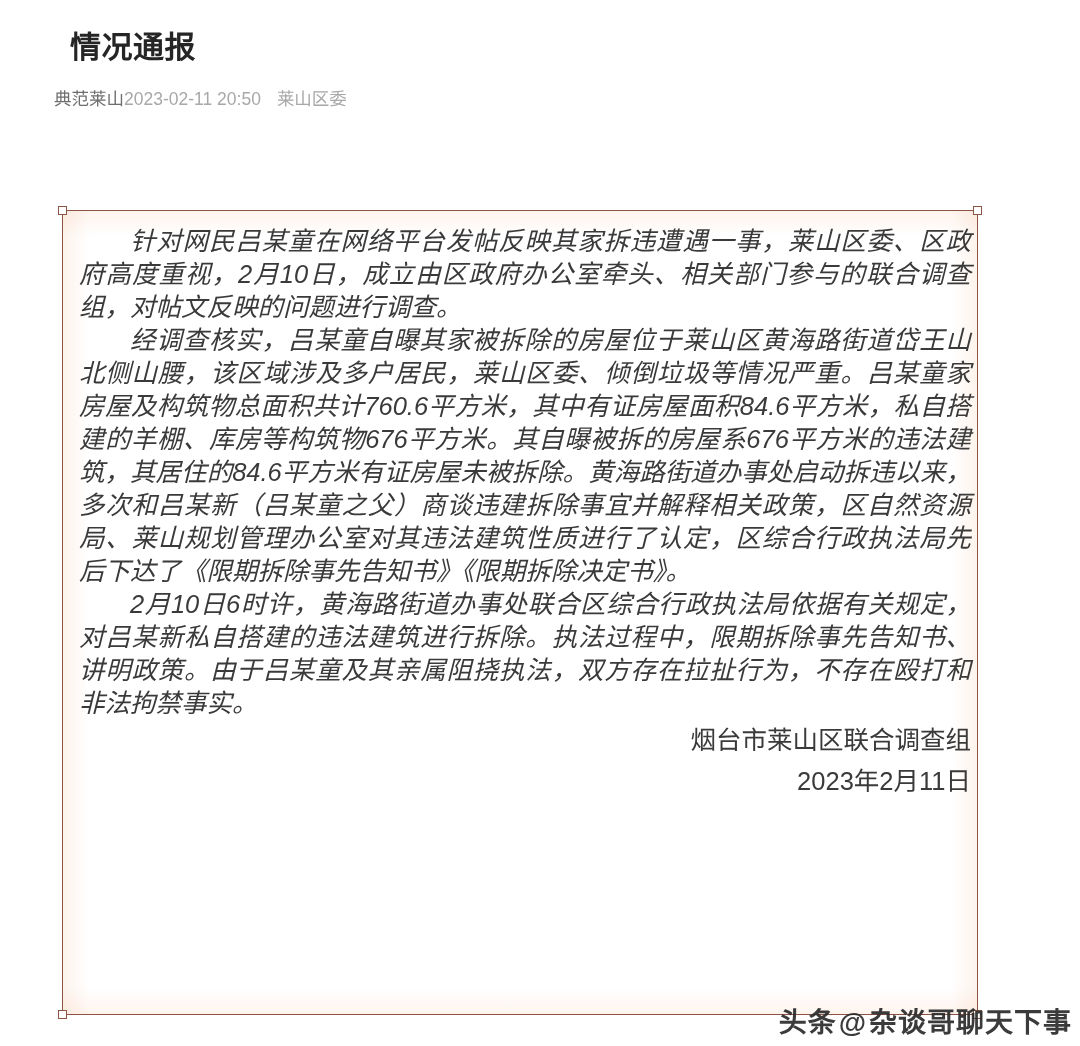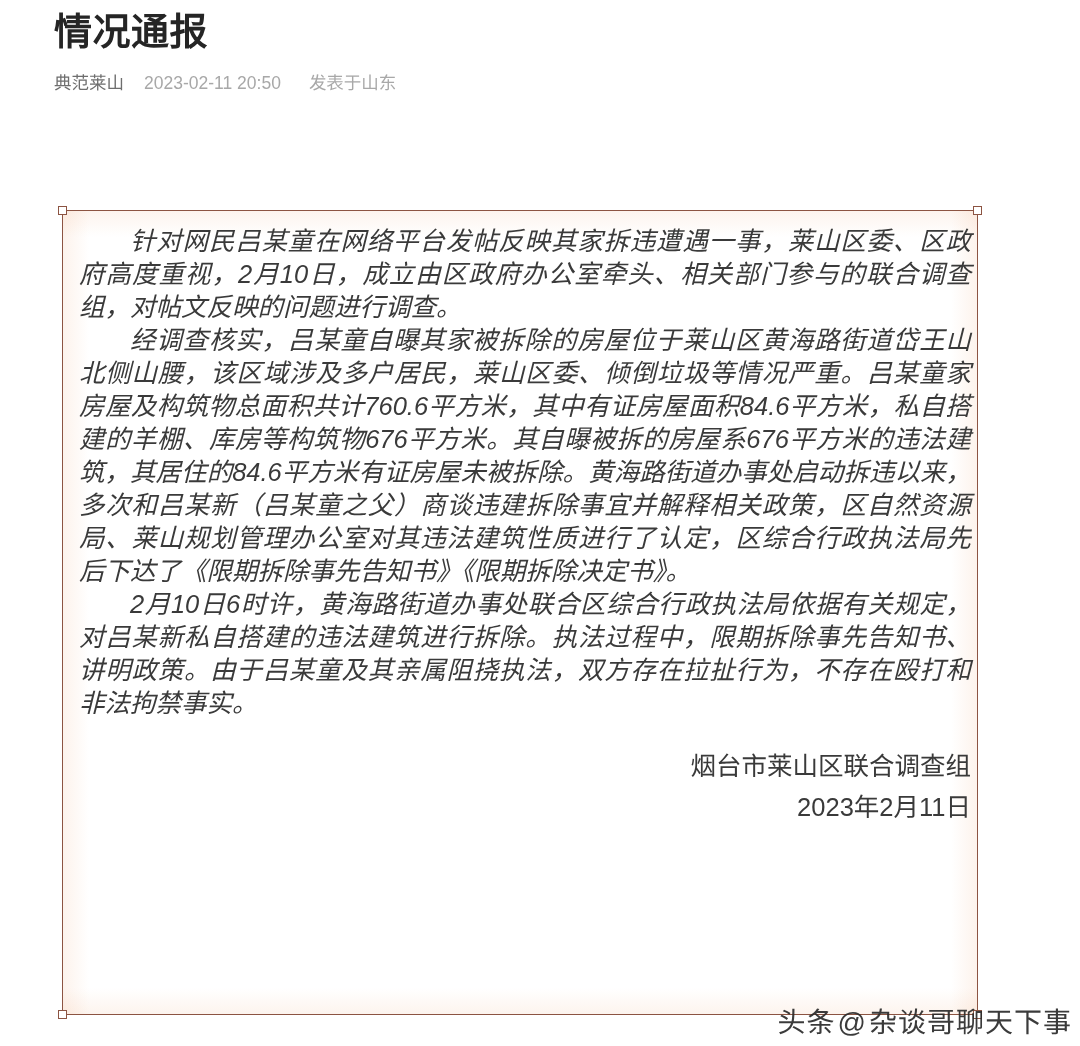--- a/index.html
+++ b/index.html
@@ -17,42 +17,42 @@
   }
 
   
   .article-header {
     position: absolute;
     left: 54px;
     top: 10px;
     width: 960px;
   }
   .article-title {
-    font-size: 38px;
+    font-size: 31px;
     line-height: 44px;
     font-weight: 700;
     color: #252525;
     letter-spacing: 0.5px;
-    margin: 0;
+    margin: 16px;
     padding: 0;
   }
   .byline {
     margin-top: 16px;
     font-size: 17.5px;
     line-height: 26px;
     color: #9b9b9b;
     white-space: nowrap;
   }
   .byline .author {
     color: #6e6e6e;
-    margin-right: 20px;
+    margin-right: 0;
   }
   .byline .datetime {
     color: #a8a8a8;
-    margin-right: 28px;
+    margin-right: 16px;
   }
   .byline .location {
     color: #a8a8a8;
   }
 
   
   .notice-box {
     position: absolute;
     left: 62px;
     top: 210px;
@@ -95,21 +95,20 @@
     text-justify: inter-character;
     text-indent: 2em;
     margin: 0;
     padding: 0;
     letter-spacing: 0px;
     width: 892px;
     font-style: italic;
   }
 
   .signature {
-    margin-top: 26px;
     width: 892px;
     text-align: right;
     padding-right: 6px;
   }
   .sig-line {
     font-size: 25.5px;
     line-height: 41px;
     color: #3a3a3a;
     display: block;
   }
@@ -119,37 +118,37 @@
   }
 
   
   .watermark {
     position: absolute;
     right: 8px;
     bottom: 6px;
     font-size: 28px;
     line-height: 34px;
     color: #2b2b2b;
-    font-weight: 400;
+    font-weight: 700;
     letter-spacing: 1px;
     white-space: nowrap;
     opacity: 0.92;
   }
   .watermark .at-mark {
     display: inline-block;
     margin: 0 2px;
   }
 </style>
 </head>
 <body>
 
 <div class="article-header">
   <h1 class="article-title">情况通报</h1>
   <div class="byline">
-    <span class="author">典范莱山</span><span class="datetime">2023-02-11 20:50</span><span class="location">发表于山东</span>
+    <span class="author">典范莱山</span><span class="datetime">2023-02-11 20:50</span><span class="location">莱山区委</span>
   </div>
 </div>
 
 <div class="notice-box">
   <span class="corner-marker tl"></span>
   <span class="corner-marker tr"></span>
   <span class="corner-marker bl"></span>
   <span class="corner-marker br"></span>
 
   <div class="notice-body">

